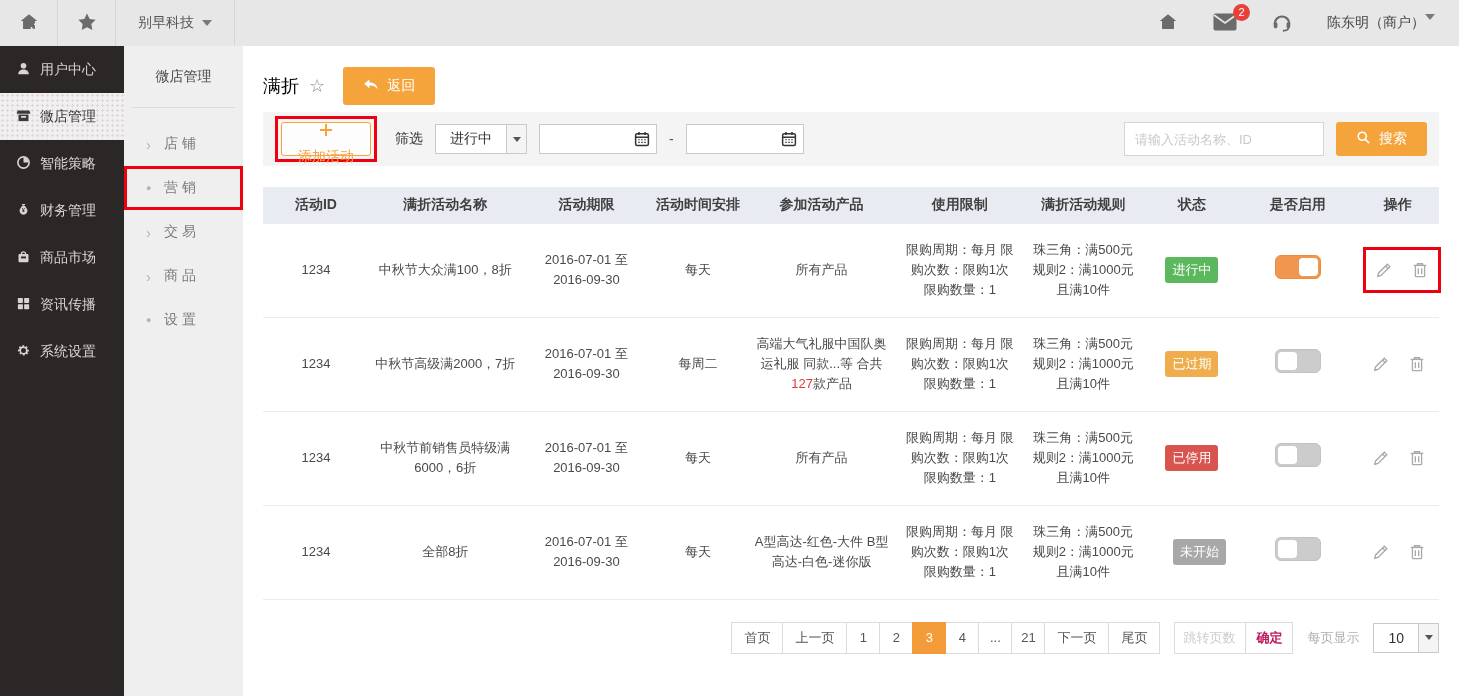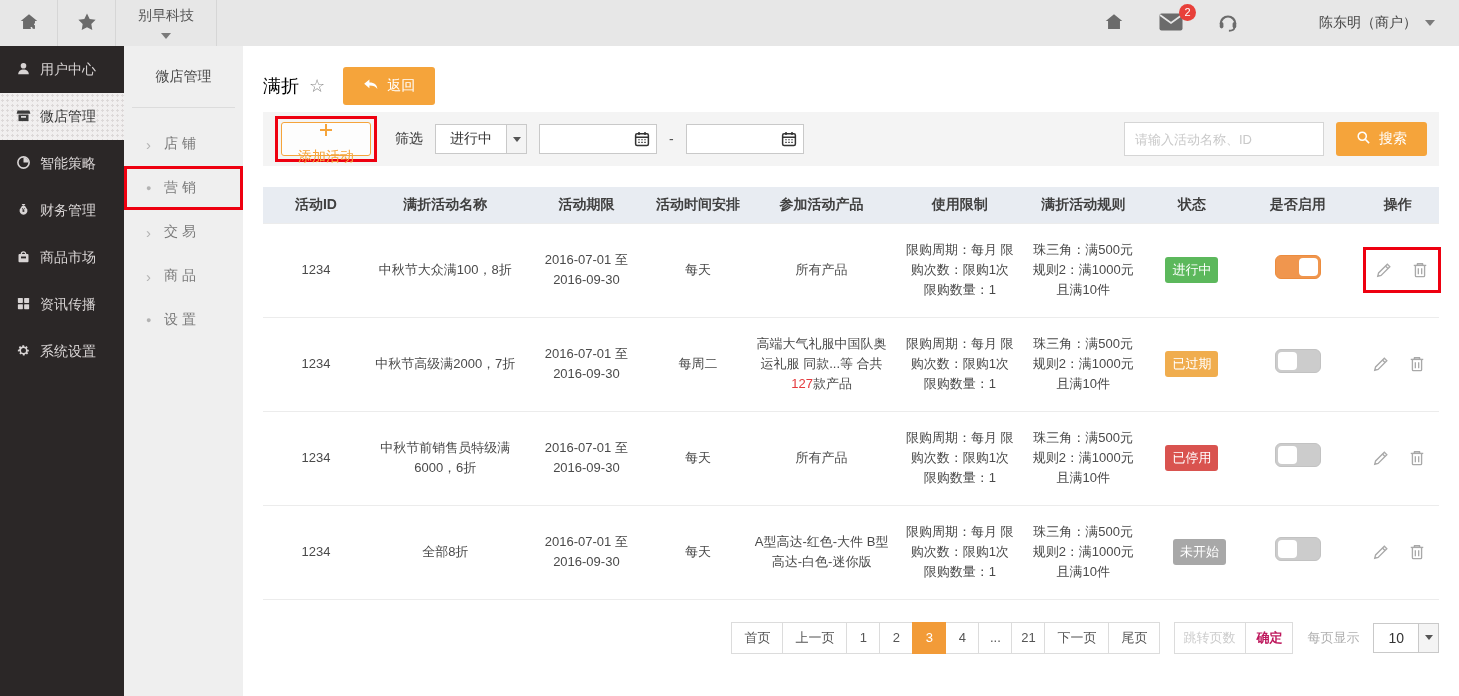--- a/index.html
+++ b/index.html
@@ -8,28 +8,28 @@
     font-family:"Liberation Sans", sans-serif;
     font-size:14px; color:#333; background:#fff; overflow:hidden;
   }
 
   
   .topbar { height:46px; background:#e7e7e7; display:flex; align-items:stretch; }
   .logo { width:124px; background:#ff9000; color:#fff; display:flex; align-items:center; justify-content:center; gap:3px; cursor:pointer; }
   .logo .latin { font-weight:bold; font-style:italic; font-size:20px; letter-spacing:-1px; line-height:1; }
   .logo .latin small { display:block; font-size:9px; text-align:right; margin-top:-2px; }
   .logo .cn { font-weight:bold; font-size:15px; line-height:1.05; width:17px; }
-  .tb-cell { display:flex; align-items:center; justify-content:center; padding:0 22px; border-right:1px solid #d6d6d6; cursor:pointer;flex-direction:column; }
+  .tb-cell { display:flex; align-items:center; justify-content:center; padding:0 22px; border-right:1px solid #d6d6d6; cursor:pointer; }
   .tb-cell.icon-cell { width:58px; padding:0; }
   .tb-company { gap:8px; color:#555; }
   .tb-spacer { flex:1; }
   .tb-right { display:flex; align-items:center; gap:34px; padding-right:24px; }
   .tb-icon-btn { position:relative; cursor:pointer; display:flex; align-items:center; }
   .tb-badge { position:absolute; top:-9px; right:-13px; min-width:17px; height:17px; border-radius:9px; background:#e8403a; color:#fff; font-size:11px; display:flex; align-items:center; justify-content:center; padding:0 4px; }
-  .tb-user { display:flex; align-items:center; gap:8px; color:#444; cursor:pointer;margin-left:46px; }
+  .tb-user { display:flex; align-items:flex-start; color:#444; cursor:pointer; }
   .caret { width:0; height:0; border-left:5px solid transparent; border-right:5px solid transparent; border-top:6px solid #7a7a7a; display:inline-block; }
 
   
   .content { display:flex; height:650px; }
 
   
   .sidenav { width:124px; background:#2b2727; }
   .sidenav-item { height:47px; display:flex; align-items:center; gap:9px; padding-left:16px; color:#d8d4d4; cursor:pointer; }
   .sidenav-item svg { flex:0 0 auto; }
   .sidenav-item.active {

